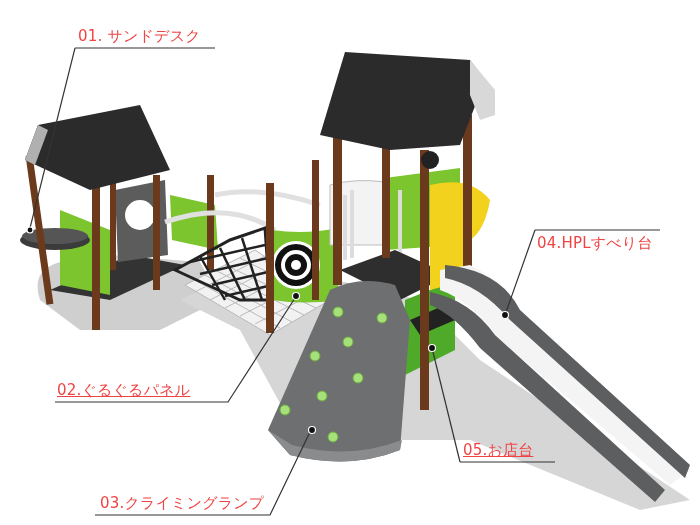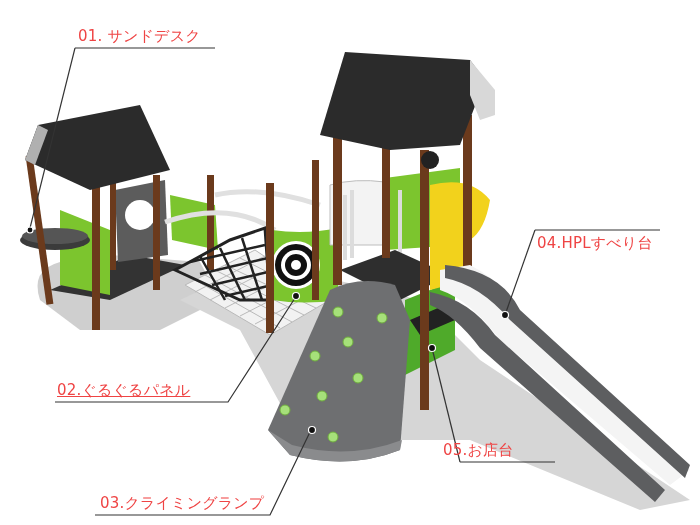--- a/index.html
+++ b/index.html
@@ -123,13 +123,13 @@
     <path d="M460 462 L555 462"></path>
       <path d="M460 462 L432 348"></path>
     <circle cx="432" cy="348" r="3.5" fill="#111" stroke="#fff"></circle>
   </g>
 </svg>
 
 <div class="label" style="left:78px; top:27px;">01. サンドデスク</div>
 <div class="label" style="left:57px; top:381px;text-decoration:underline;">02.ぐるぐるパネル</div>
 <div class="label" style="left:100px; top:494px;">03.クライミングランプ</div>
 <div class="label" style="left:537px; top:208px;margin-top:26px;">04.HPLすべり台</div>
-<div class="label" style="left:443px; top:441px;">05.お店台</div>
+<div class="label" style="left:463px; top:441px;text-decoration:underline;">05.お店台</div>
 
 </body></html>

